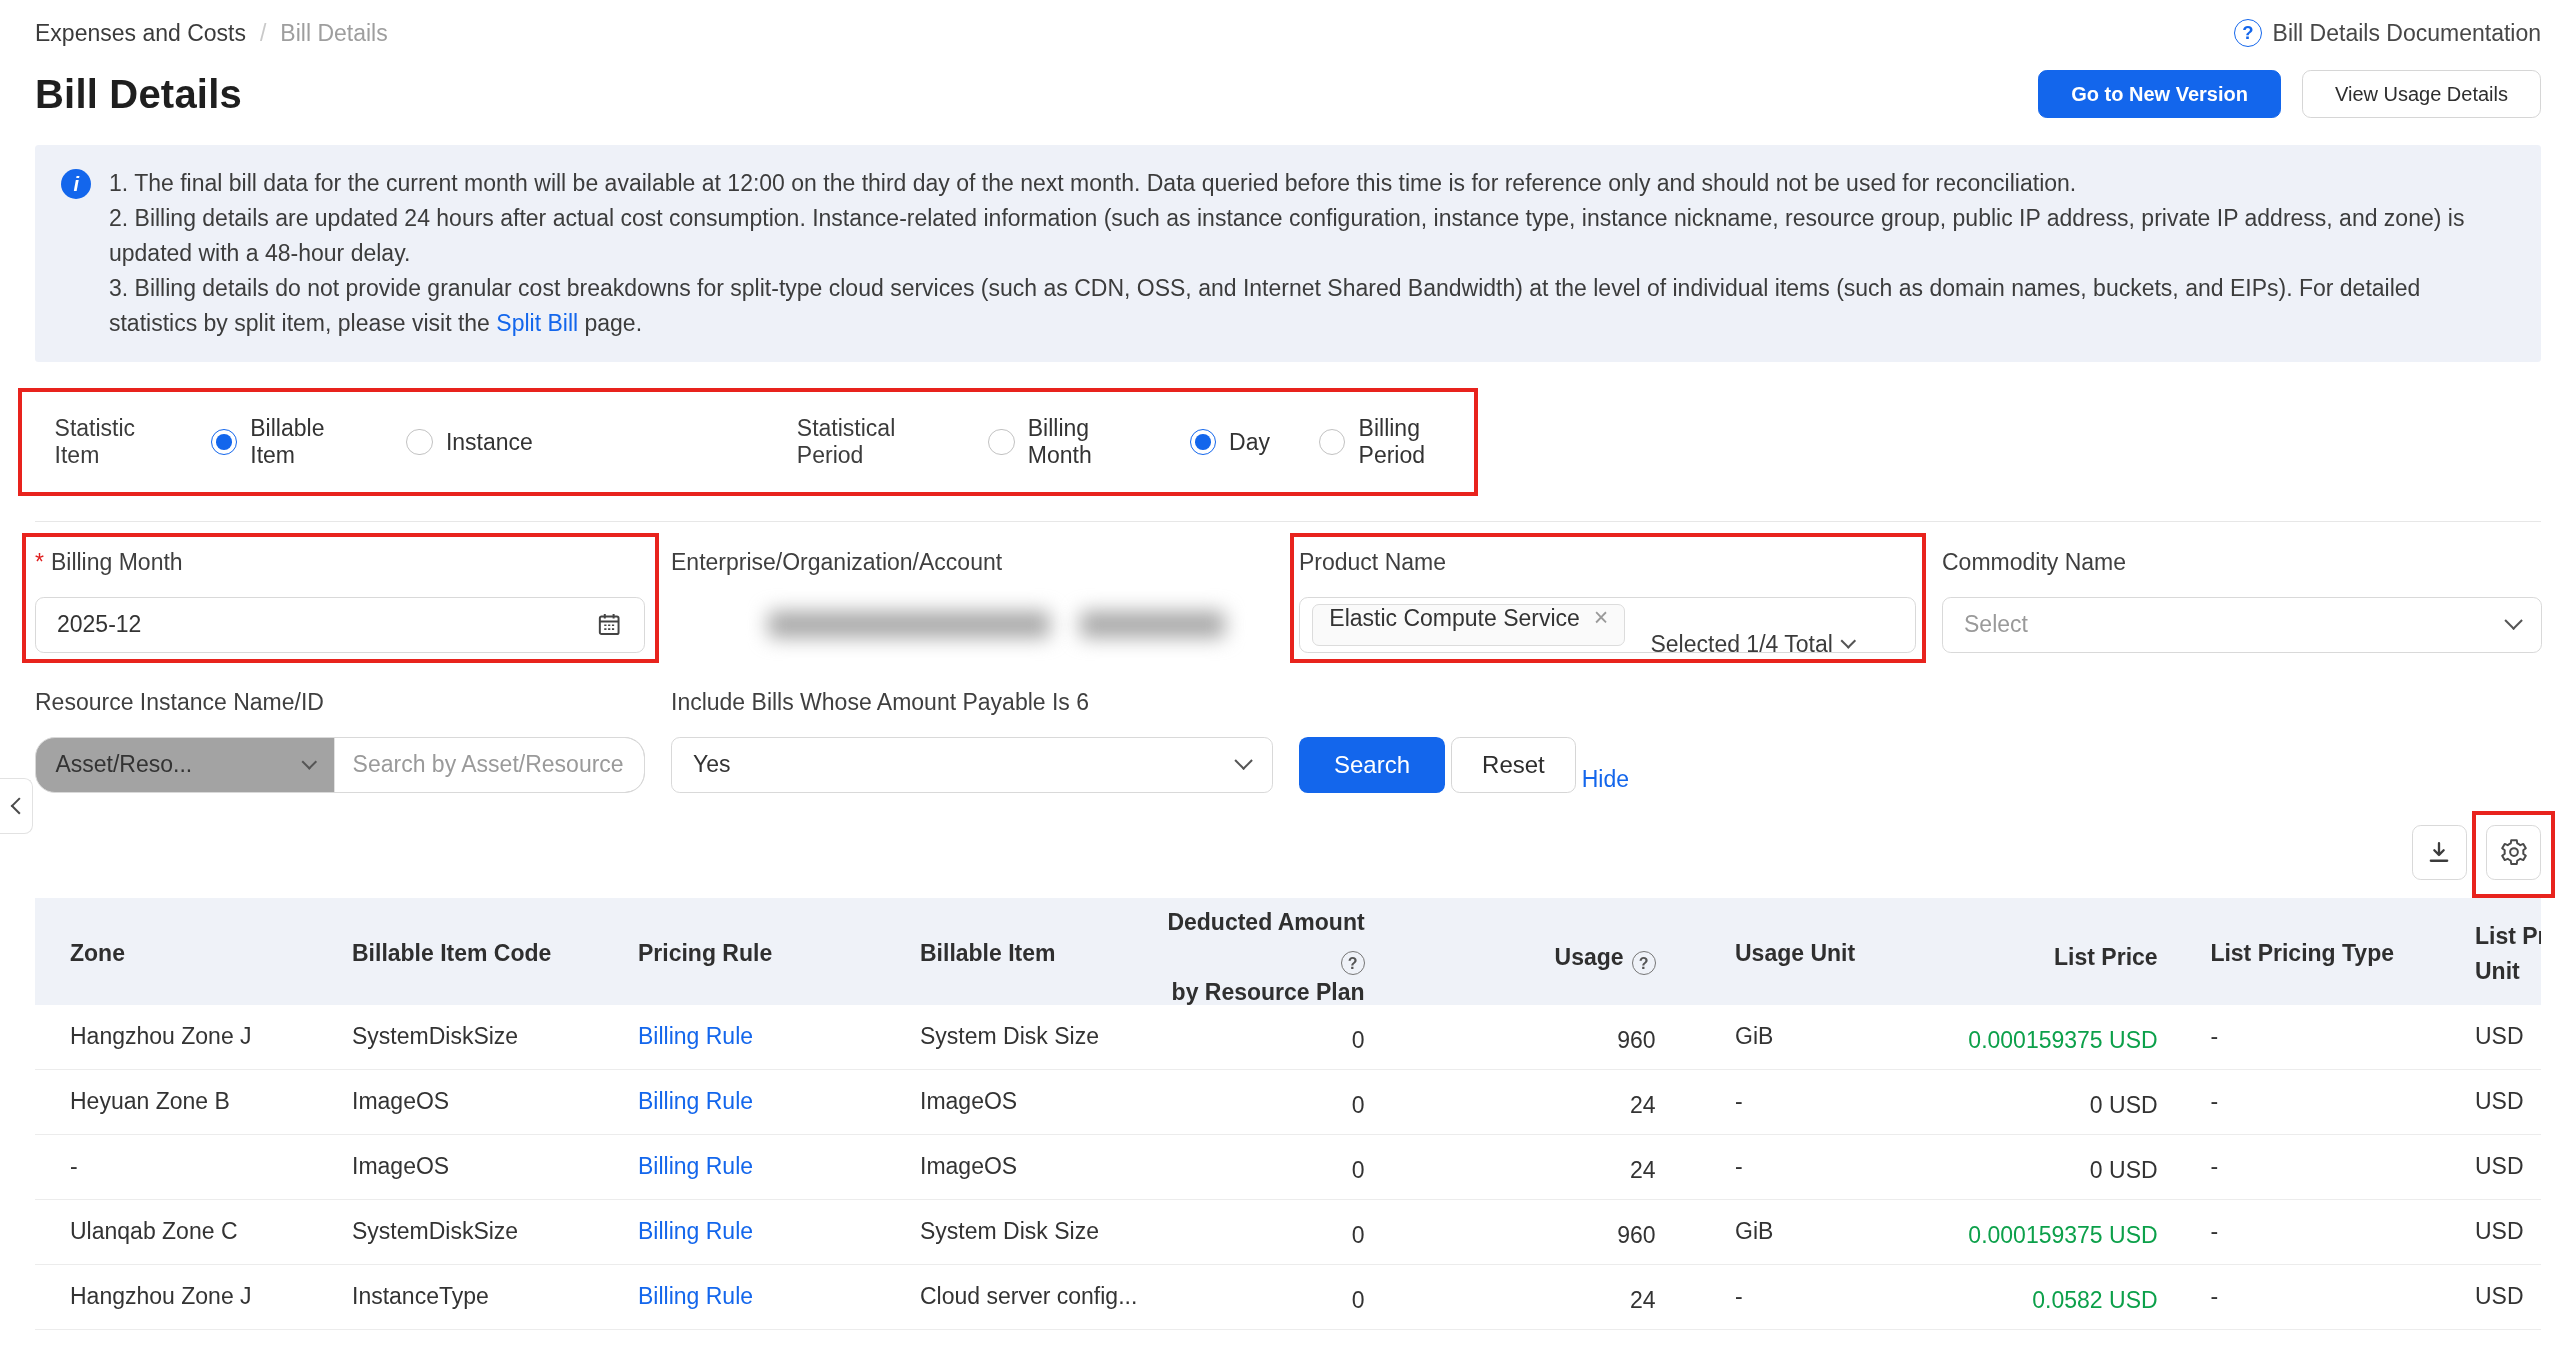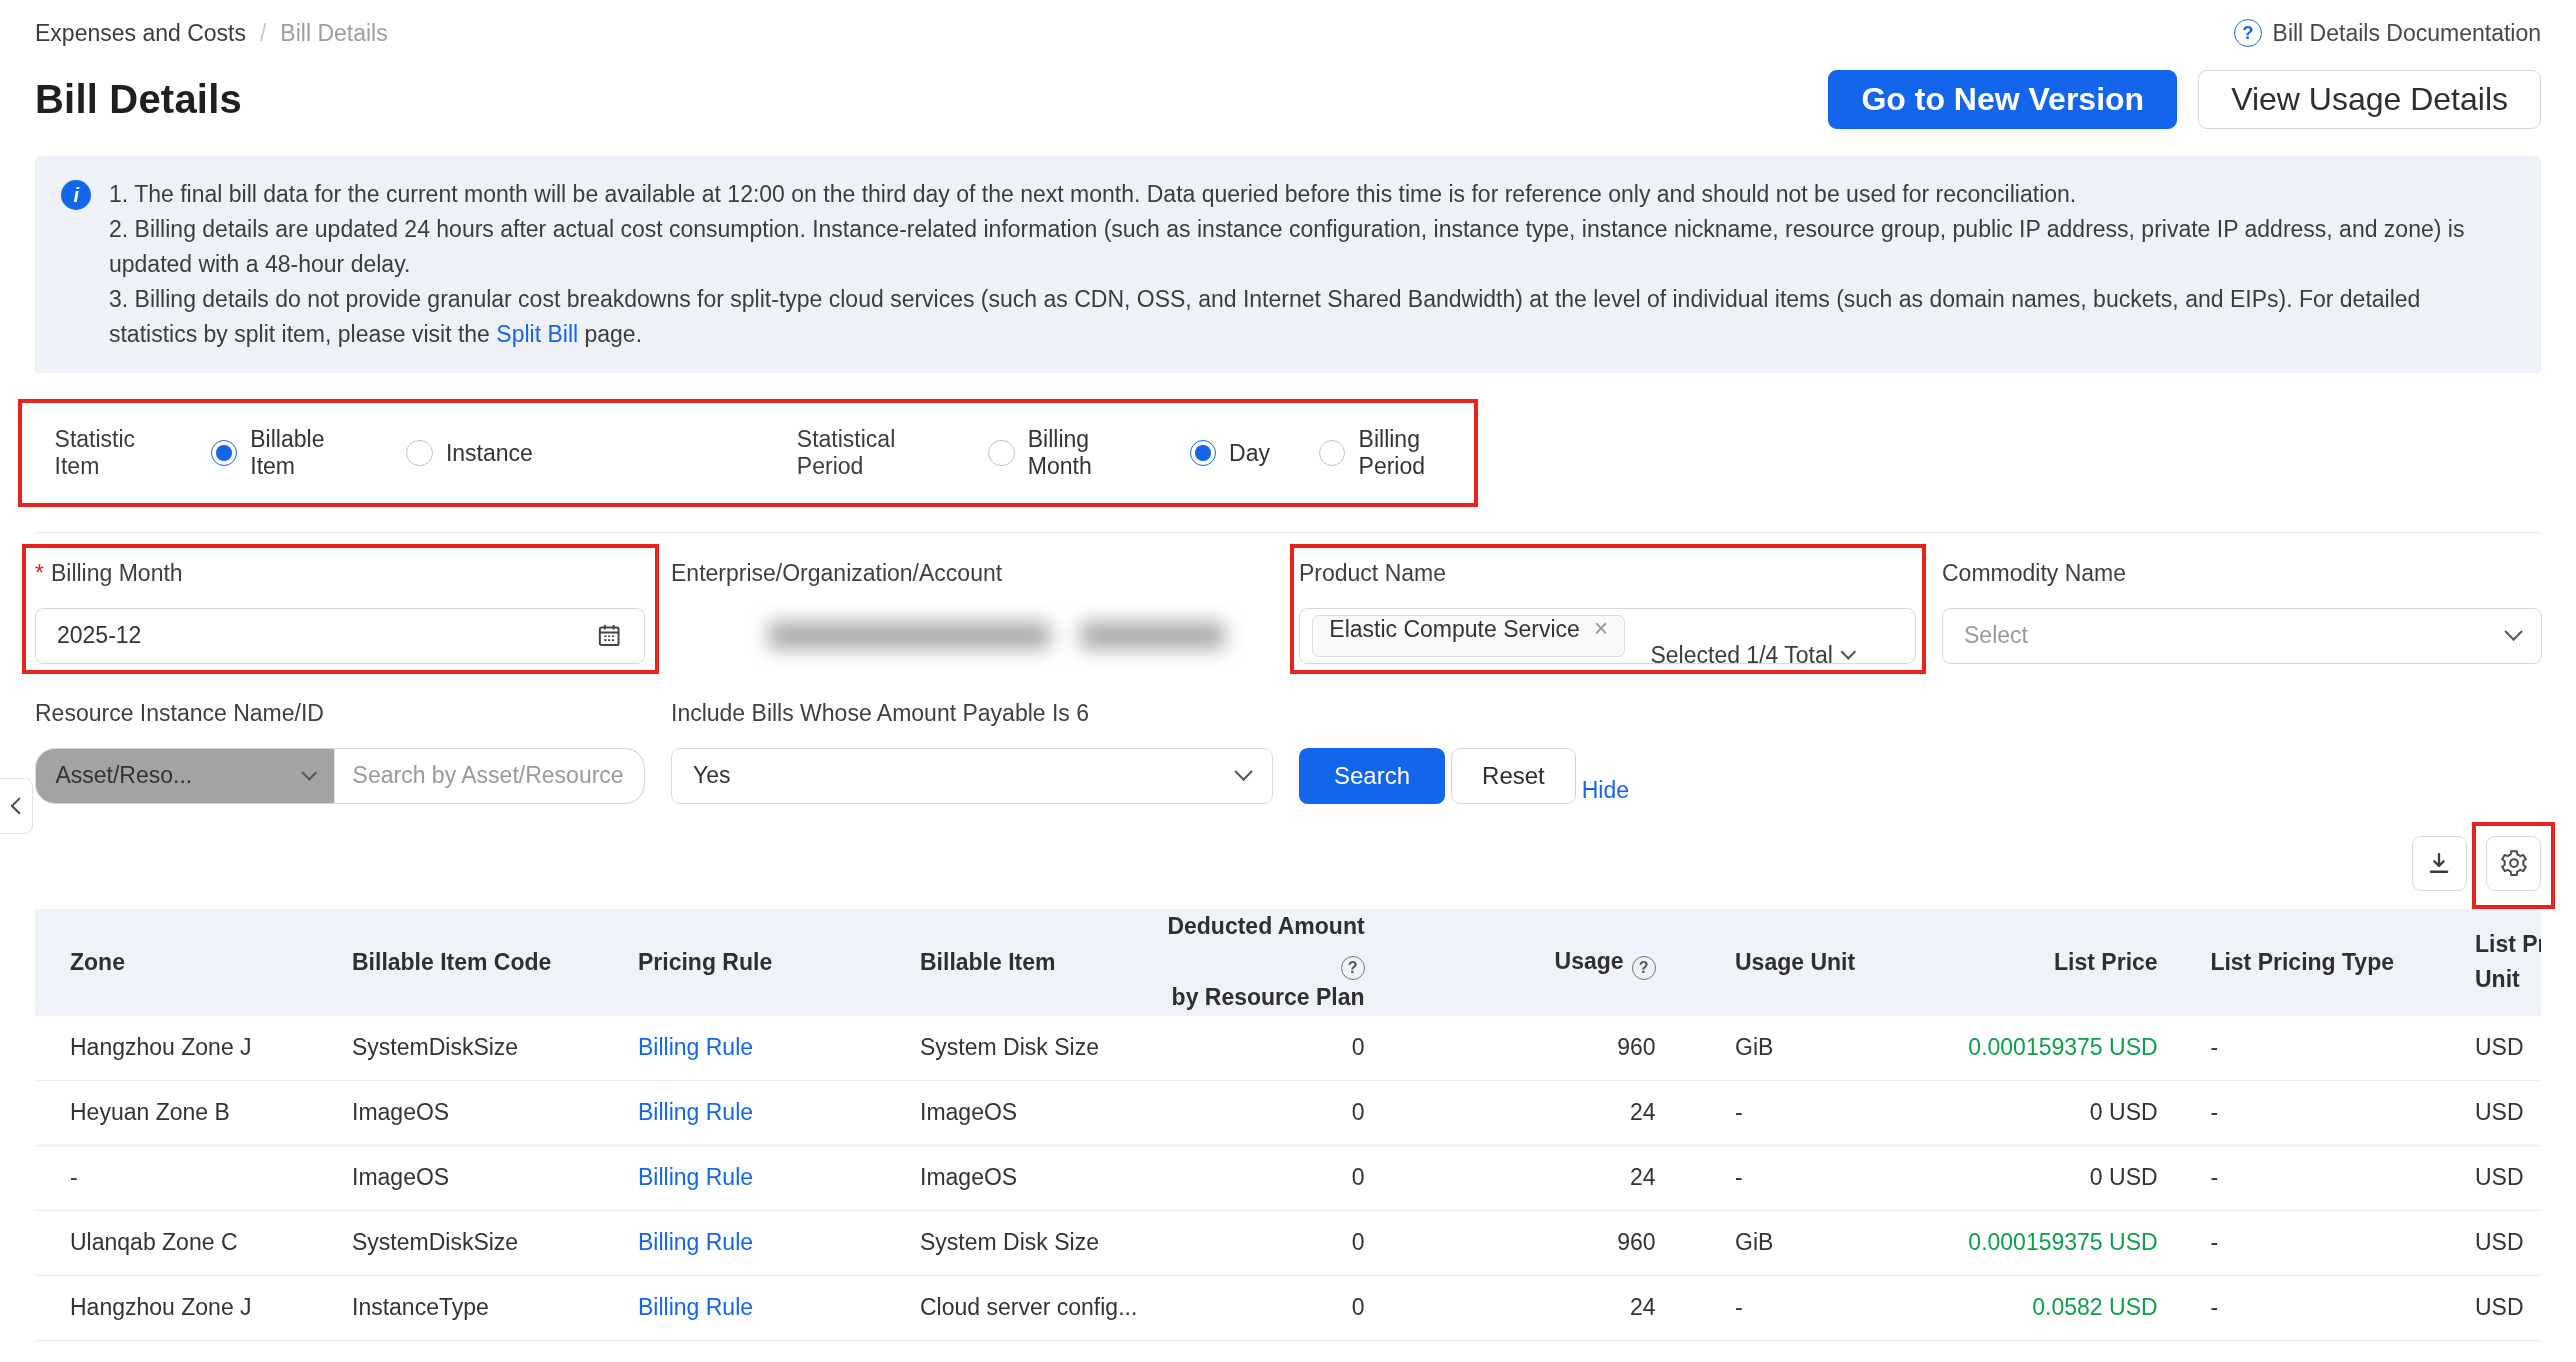--- a/index.html
+++ b/index.html
@@ -14,22 +14,22 @@
   .crumb { color:#3b3b3b; }
   .crumb-sep { color:#c9c9c9; }
   .crumb-current { color:#9e9e9e; }
   .doc-link { display:flex; align-items:center; gap:10.6px; color:#474747; }
   .q-circle { width:28px; height:28px; border:1.8px solid #1366EC; color:#1366EC; border-radius:50%;
     display:flex; align-items:center; justify-content:center; font-size:18.5px; font-weight:bold; }
   
   .title-row { display:flex; justify-content:space-between; align-items:center; padding:23px 35px 0 35px; }
   .page-title { font-size:40px; font-weight:bold; color:#1f1f1f; letter-spacing:0.2px; }
   .btns { display:flex; gap:21px; }
-  .btn { height:59px; padding:12px 32px; border-radius:8.8px; display:flex; align-items:center; justify-content:center;
-    font-size:32px; background:#fff; border:0.9px solid #d6d6d6; color:#2e2e2e; cursor:pointer; }
+  .btn { height:48px; padding:12px 32px; border-radius:8.8px; display:flex; align-items:center; justify-content:center;
+    font-size:20px; background:#fff; border:0.9px solid #d6d6d6; color:#2e2e2e; cursor:pointer; }
   .btn-primary { background:#1366EC; border:0.9px solid #1366EC; color:#fff; font-weight:bold; }
   
   .banner { margin:26.4px 35px 0 35px; background:#EEF1F8; border-radius:3.5px; padding:21px 26.4px;
     display:flex; gap:17.6px; line-height:35px; color:#3c3c3c; }
   .info-icon { flex:none; width:30px; height:30px; border-radius:50%; background:#1366EC; color:#fff;
     display:flex; align-items:center; justify-content:center; font-weight:bold; font-style:italic; font-size:20px; margin-top:3.5px; }
   .banner a, .blue-link { color:#1366EC; text-decoration:none; }
   
   .stat-box { margin:26.4px 0 0 17.6px; width:1460px; border:4.4px solid #E8231D; padding:23px 0 23px 33px;
     display:flex; align-items:center; }
@@ -78,21 +78,21 @@
   .tools { display:flex; justify-content:flex-end; align-items:center; gap:19.4px; margin:32px 35px 0 35px; }
   .icon-btn { width:55px; height:55px; border:0.9px solid #d9d9d9; border-radius:8.8px; background:#fff;
     display:flex; align-items:center; justify-content:center; cursor:pointer; }
   .gear-wrap { position:relative; }
   
   .table { margin:17.6px 35px 0 35px; width:2506px; overflow:hidden; }
   .thead, .tr { display:grid; grid-template-columns:282px 286px 282px 282px 224px 291px 211px 291px 229px 176px; }
   .thead { background:#EFF2F8; height:107px; align-items:center; color:#2f2f2f; font-weight:bold; line-height:35px; }
   .tr { height:65px; align-items:center; border-bottom:0.9px solid #ececec; }
   .c1,.c2,.c3,.c4 { padding-left:35px; text-align:left; }
-  .c5,.c6,.c8 { padding-right:26.4px; text-align:right; }
+  .c5,.c6,.c8 { padding-right:26.4px; text-align:right;margin-top:7px; }
   .c7 { padding-left:53px; text-align:left; }
   .c9 { padding-left:26.4px; text-align:left; }
   .c10 { padding-left:62px; text-align:left; white-space:nowrap; }
   .qi { display:inline-flex; width:24px; height:24px; border:1.8px solid #767676; color:#555; border-radius:50%;
     align-items:center; justify-content:center; font-size:16px; font-weight:bold; margin-left:8px; vertical-align:-4.4px; }
   .link { color:#1366EC; cursor:pointer; }
   .green { color:#0CA04A; }
   
   .collapse-tab { position:absolute; left:0; top:778px; width:33px; height:56px; background:#fff;
     border:0.9px solid #e2e2e2; border-left:none; border-radius:0 8.8px 8.8px 0; display:flex; align-items:center; justify-content:center; cursor:pointer; }

